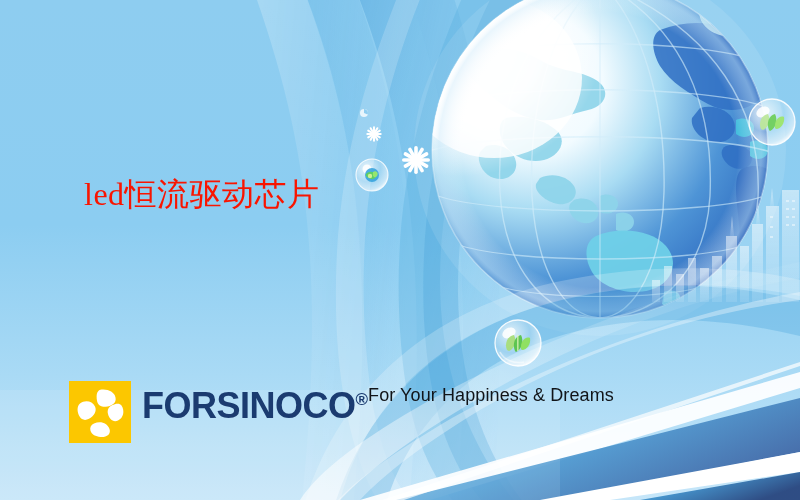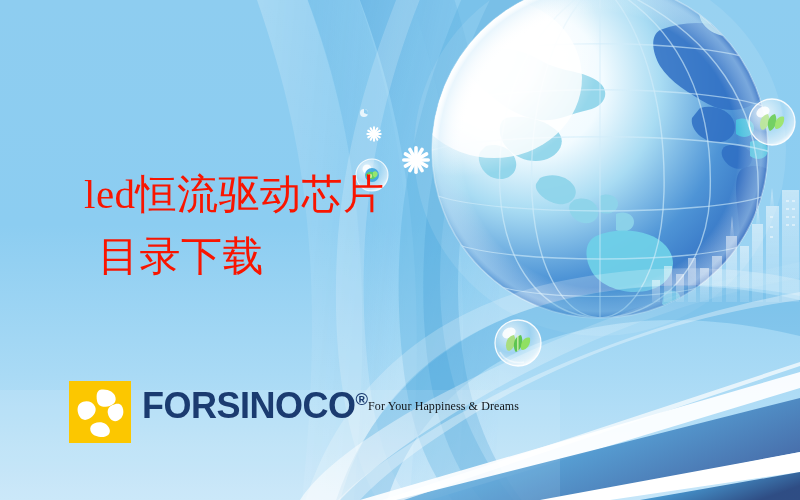--- a/index.html
+++ b/index.html
@@ -29,21 +29,21 @@
   #headline {
     position: absolute;
     left: 84px;
     top: 163px;
     width: 360px;
     z-index: 40;
   }
   .headline-line {
     color: #f91500;
     font-family: "Liberation Serif", serif;
-    font-size: 41px;
+    font-size: 32px;
     line-height: 62px;
     font-weight: 400;
     letter-spacing: 0.5px;
     white-space: nowrap;
   }
   .headline-line.line2 {
     padding-left: 14px;
   }
 
   
@@ -77,24 +77,24 @@
     margin-top: 1px;
     white-space: nowrap;
   }
   #logo-wordmark .reg {
     font-size: 17px;
     vertical-align: 13px;
     letter-spacing: 0;
   }
   #logo-tagline {
     color: #111418;
-    font-family: Liberation Serif, serif;
-    font-size: 12px;
+    font-family: Liberation Sans, sans-serif;
+    font-size: 18px;
     line-height: 20px;
-    margin-top: 15px;
+    margin-top: 4px;
     letter-spacing: 0.1px;
     white-space: nowrap;
   }
 </style>
 </head>
 <body>
 
 <div id="banner">
 
   <svg id="bg-svg" viewBox="0 0 800 500" preserveAspectRatio="none">
@@ -396,21 +396,20 @@
 
         <path d="M800,362 L800,366 L404,500 L382,500 Z" fill="#ffffff" opacity="0.7"></path>
       </g>
 
       <rect x="0" y="390" width="560" height="110" fill="#ffffff" opacity="0.10"></rect>
     </g>
   </svg>
 
   <div id="headline">
     <div class="headline-line line1">led恒流驱动芯片</div>
-    <div class="headline-line line2">目录下载</div>
   </div>
 
   <div id="logo">
     <div id="logo-mark">
       <svg viewBox="0 0 62 62" width="62" height="62" aria-hidden="true">
         <rect x="0" y="0" width="62" height="62" fill="#fcc700"></rect>
         <g fill="#ffffff">
 
           <path d="M30.5,9 C38,7.5 45,10.5 46.5,16.5 C47.8,21.8 42.5,25.5 36.5,25.8
                    C32,26 29,24 28.2,20.5 C27.3,16.3 27,11.2 30.5,9 Z"></path>

